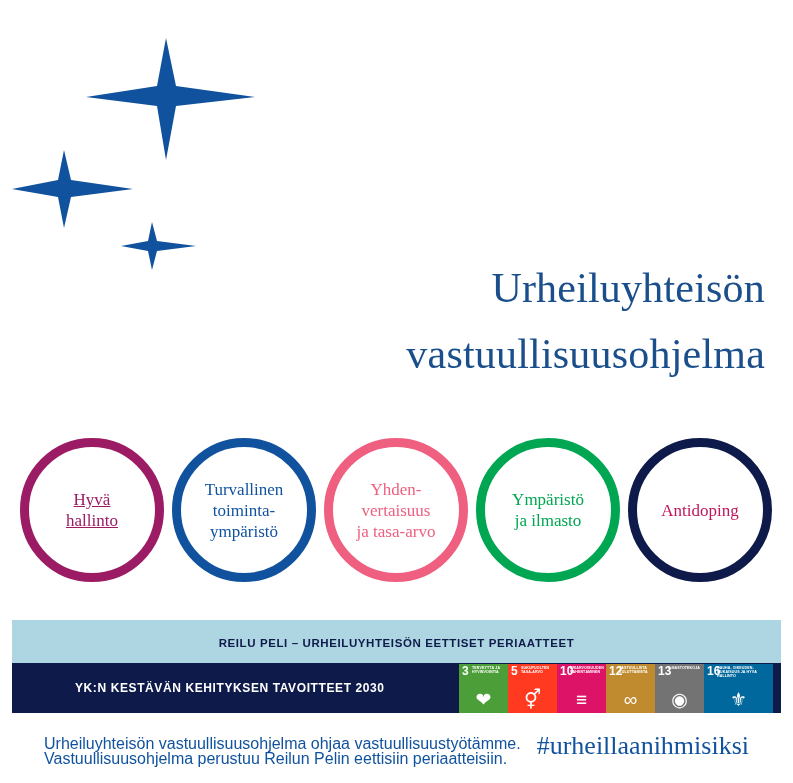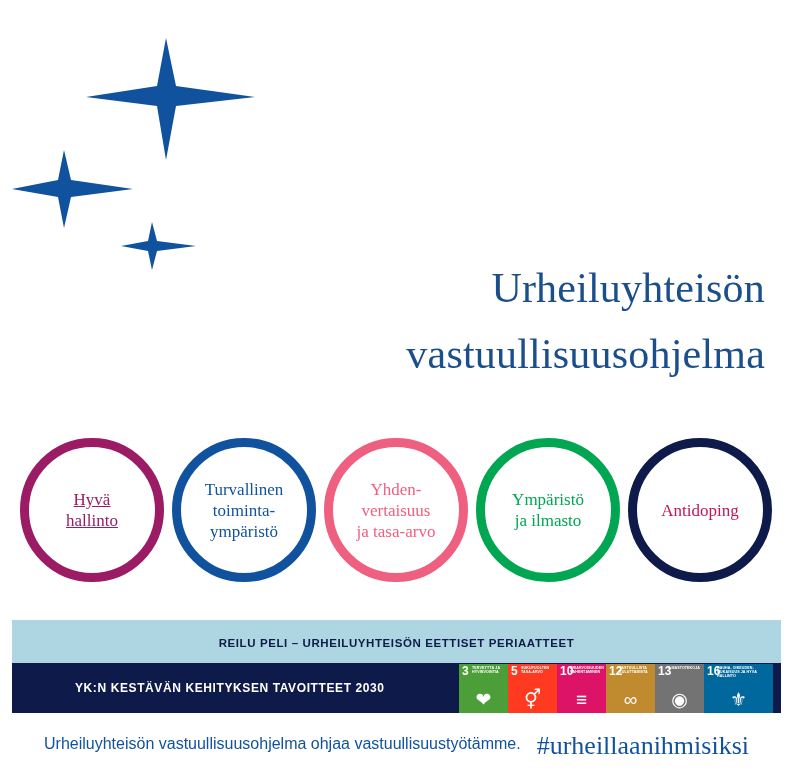--- a/index.html
+++ b/index.html
@@ -281,17 +281,18 @@
         <div class="num">16</div>
         <div class="nm">RAUHA, OIKEUDEN- MUKAISUUS JA HYVÄ HALLINTO</div>
         <div class="glyph">⚜</div>
       </div>
     </div>
   </div>
 
   <div class="footer">
     <div>
       <div class="footer-text">Urheiluyhteisön vastuullisuusohjelma ohjaa vastuullisuustyötämme.</div>
+      <div class="footer-text">Vastuullisuusohjelma perustuu Reilun Pelin eettisiin periaatteisiin.</div>
     </div>
     <div class="hashtag">#urheillaanihmisiksi</div>
   </div>
 
 </div>
 
 </body></html>

